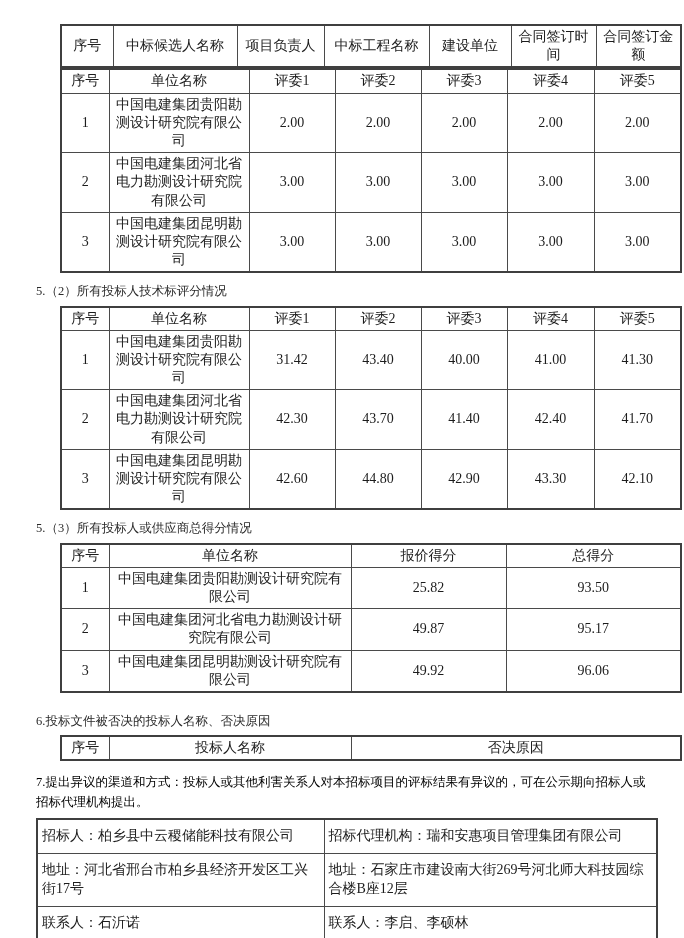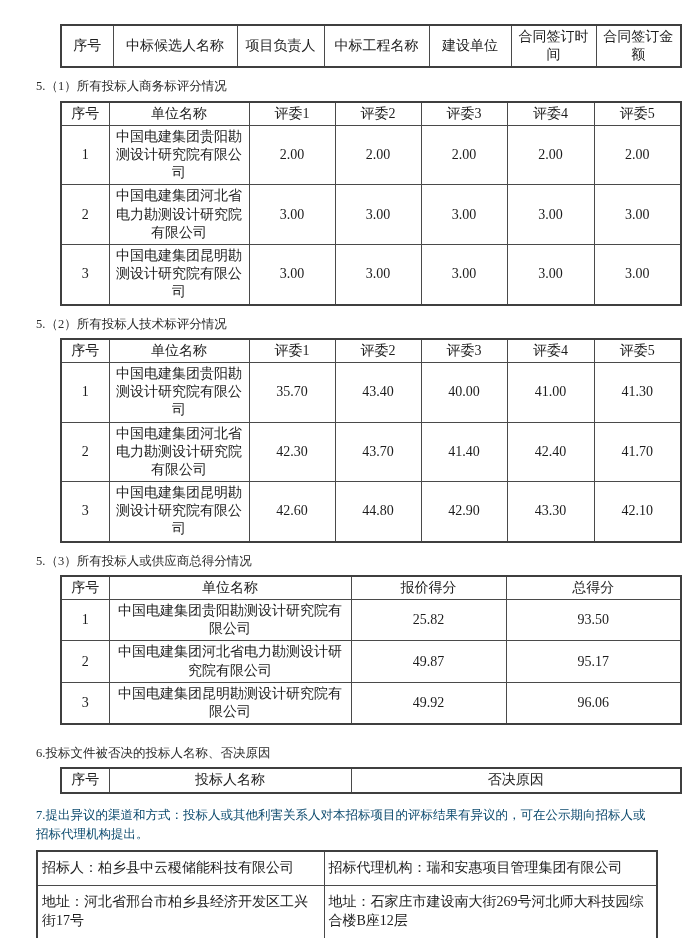--- a/index.html
+++ b/index.html
@@ -42,21 +42,21 @@
     font-size: 12.5px;
     color: #2a2a2a;
     margin: 10px 0 6px 0;
     line-height: 1.3;
   }
 
   .para {
     font-size: 12.5px;
     line-height: 1.55;
     margin: 12px 0 0 0;
-    color: #0c4a6e;
+    color: #000000;
   }
 
   table.t-contact {
     border-collapse: collapse;
     table-layout: fixed;
     width: 620px;
     border: 2px solid #3f3f3f;
     margin-top: 6px;
   }
   table.t-contact td {
@@ -90,21 +90,20 @@
       <th>中标候选人名称</th>
       <th>项目负责人</th>
       <th>中标工程名称</th>
       <th>建设单位</th>
       <th>合同签订时间</th>
       <th>合同签订金额</th>
     </tr>
   </tbody>
     </table>
 
-  <div class="sec-title">5.（1）所有投标人商务标评分情况</div>
   <table class="tbl t5">
     <colgroup>
       <col style="width:48px">
         <col style="width:140px">
         <col style="width:86px">
       <col style="width:86px">
         <col style="width:86px">
         <col style="width:87px">
         <col style="width:87px">
     </colgroup>
@@ -165,21 +164,21 @@
       <th>单位名称</th>
       <th>评委1</th>
       <th>评委2</th>
       <th>评委3</th>
       <th>评委4</th>
       <th>评委5</th>
     </tr>
     <tr>
       <td>1</td>
       <td>中国电建集团贵阳勘测设计研究院有限公司</td>
-      <td>35.70</td>
+      <td>31.42</td>
       <td>43.40</td>
       <td>40.00</td>
       <td>41.00</td>
       <td>41.30</td>
     </tr>
     <tr>
       <td>2</td>
       <td>中国电建集团河北省电力勘测设计研究院有限公司</td>
       <td>42.30</td>
       <td>43.70</td>

